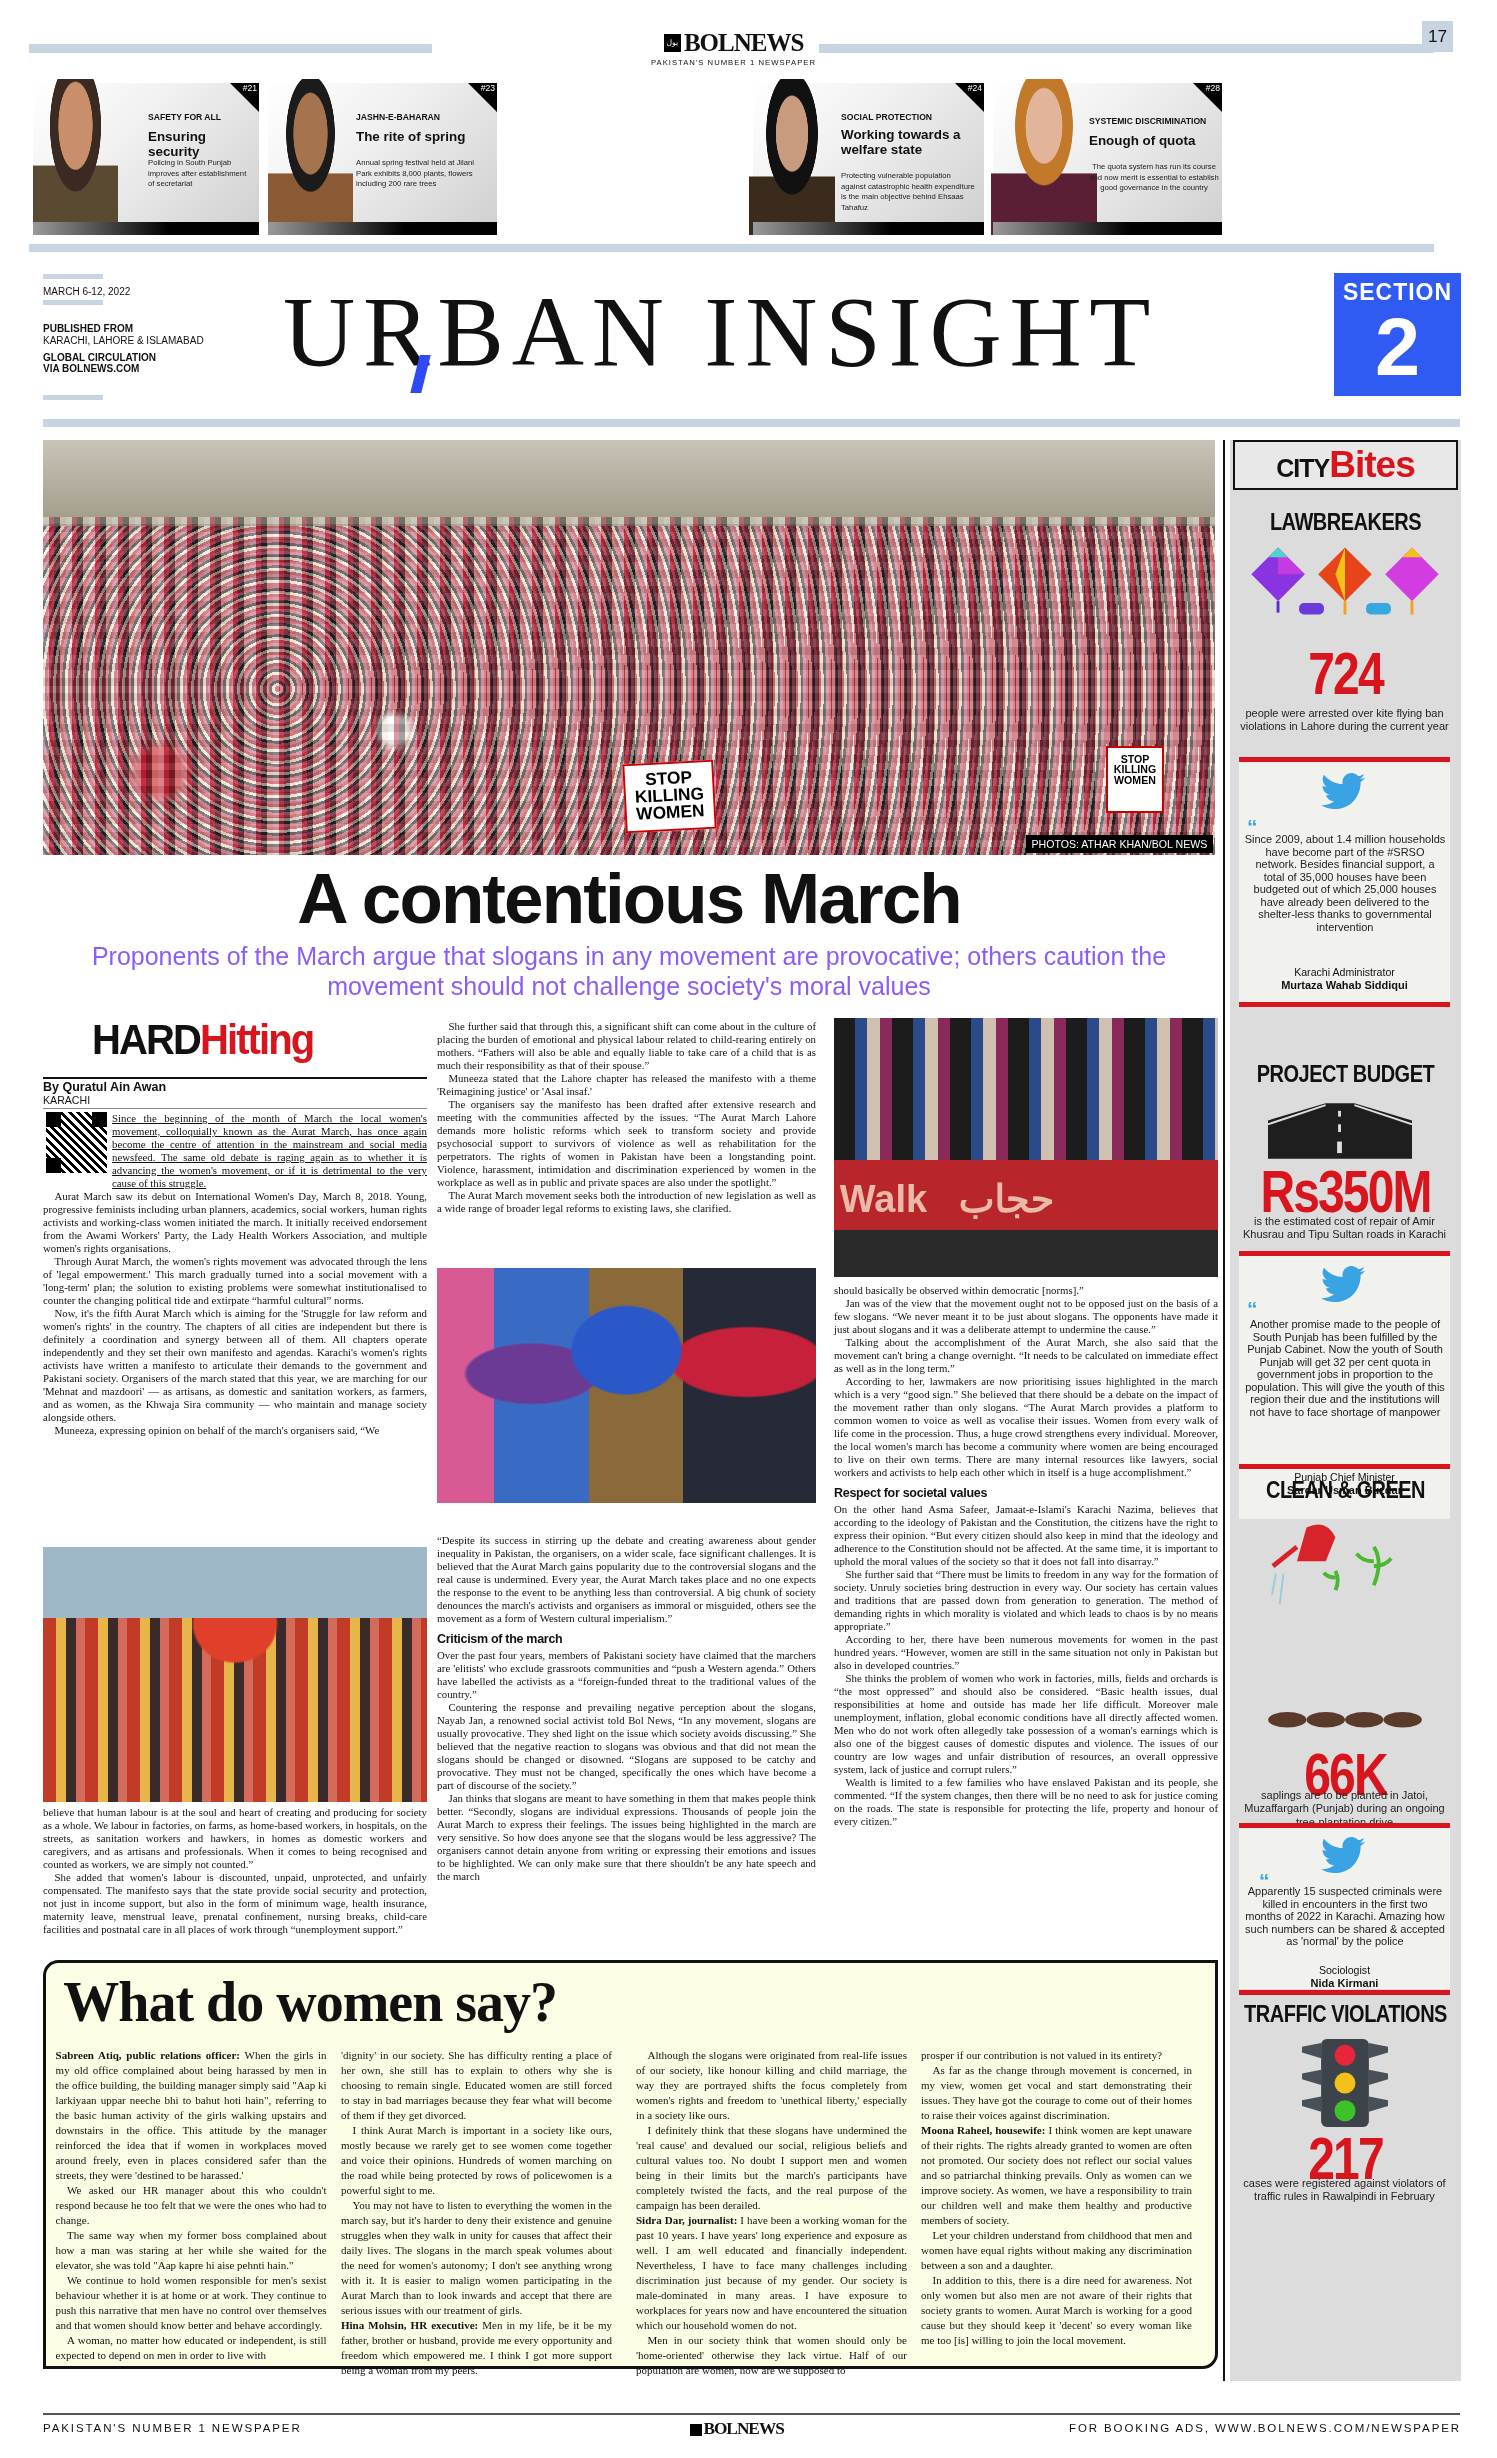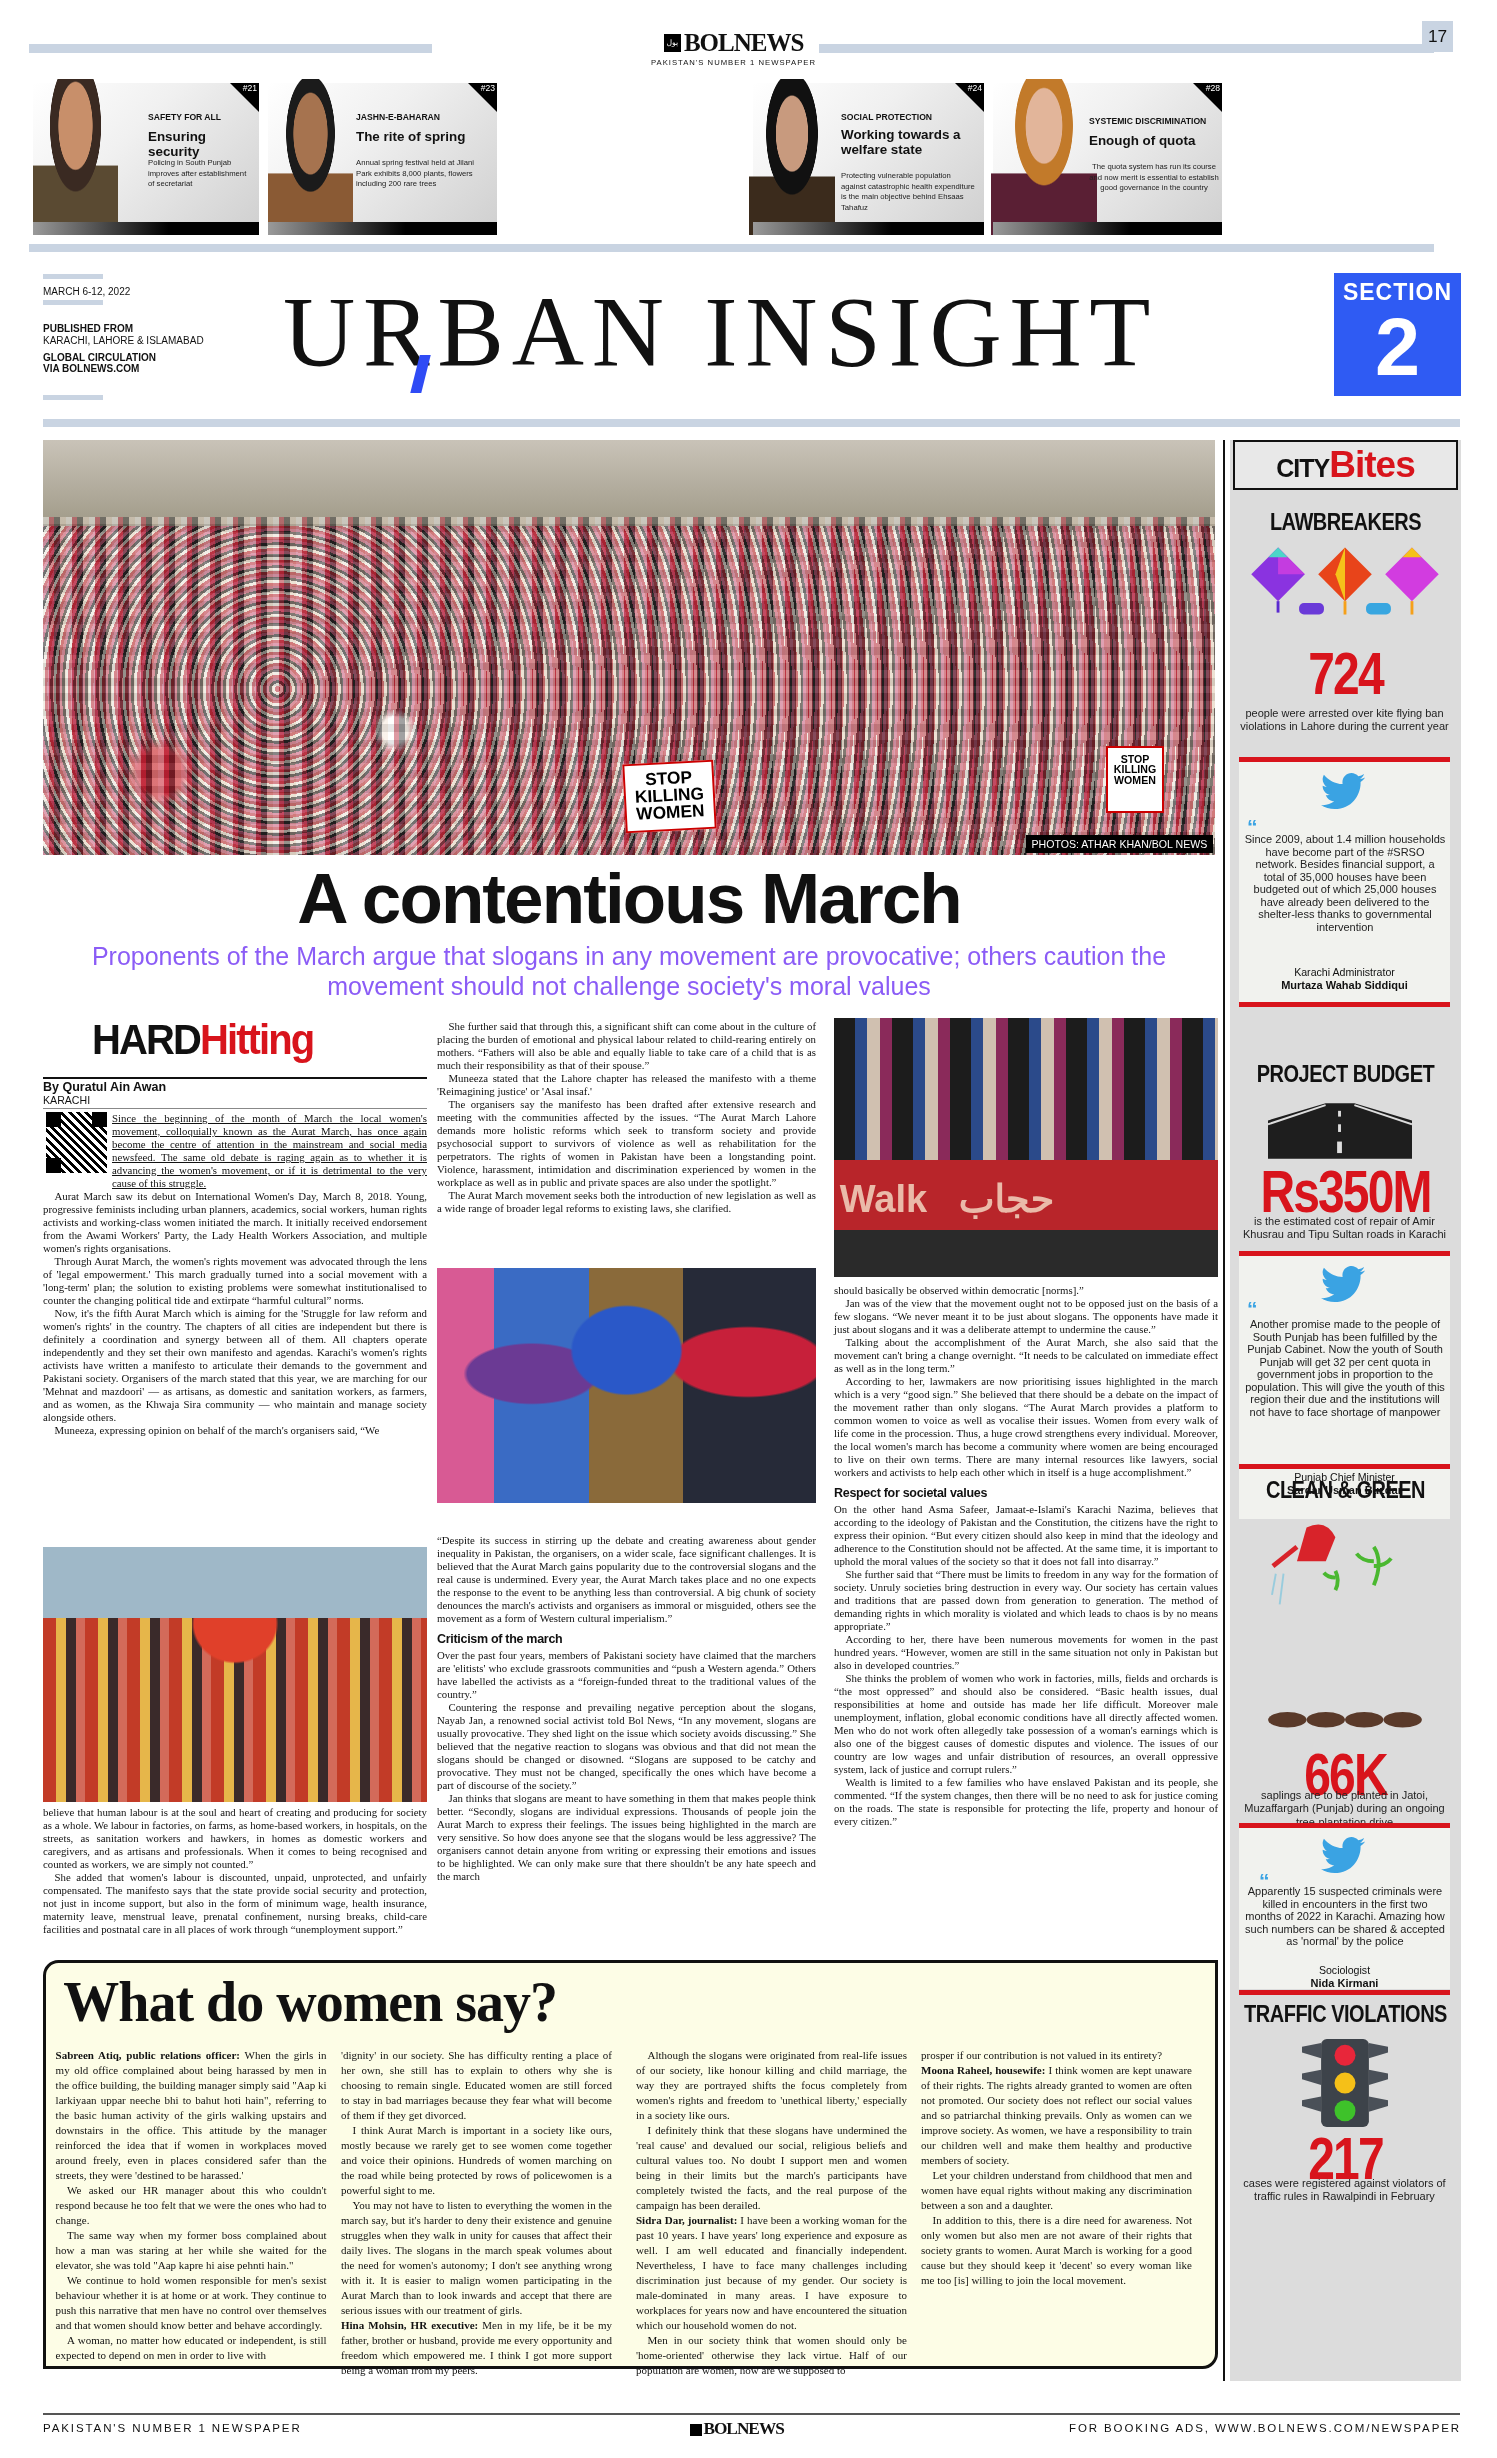--- a/index.html
+++ b/index.html
@@ -274,20 +274,21 @@
     <p class="first"><b>Hina Mohsin, HR executive:</b><span> Men in my life, be it be my father, brother or husband, provide me every opportunity and freedom which empowered me. I think I got more support being a woman from my peers.</span></p>
   </div>
   <div class="col" style="left:590px;top:85px;width:271px;">
     <p>Although the slogans were originated from real-life issues of our society, like honour killing and child marriage, the way they are portrayed shifts the focus completely from women's rights and freedom to 'unethical liberty,' especially in a society like ours.</p>
     <p>I definitely think that these slogans have undermined the 'real cause' and devalued our social, religious beliefs and cultural values too. No doubt I support men and women being in their limits but the march's participants have completely twisted the facts, and the real purpose of the campaign has been derailed.</p>
     <p class="first"><b>Sidra Dar, journalist:</b><span> I have been a working woman for the past 10 years. I have years' long experience and exposure as well. I am well educated and financially independent. Nevertheless, I have to face many challenges including discrimination just because of my gender. Our society is male-dominated in many areas. I have exposure to workplaces for years now and have encountered the situation which our household women do not.</span></p>
     <p>Men in our society think that women should only be 'home-oriented' otherwise they lack virtue. Half of our population are women, how are we supposed to</p>
   </div>
   <div class="col" style="left:875px;top:85px;width:271px;">
     <p class="first">prosper if our contribution is not valued in its entirety?</p>
+    <p>As far as the change through movement is concerned, in my view, women get vocal and start demonstrating their issues. They have got the courage to come out of their homes to raise their voices against discrimination.</p>
     <p class="first"><b>Moona Raheel, housewife:</b><span> I think women are kept unaware of their rights. The rights already granted to women are often not promoted. Our society does not reflect our social values and so patriarchal thinking prevails. Only as women can we improve society. As women, we have a responsibility to train our children well and make them healthy and productive members of society.</span></p>
     <p>Let your children understand from childhood that men and women have equal rights without making any discrimination between a son and a daughter.</p>
     <p>In addition to this, there is a dire need for awareness. Not only women but also men are not aware of their rights that society grants to women. Aurat March is working for a good cause but they should keep it 'decent' so every woman like me too [is] willing to join the local movement.</p>
   </div>
 </div>
 
 <div class="sidebar-rule"></div>
 <div class="sidebar"></div>
 <div class="cb-title">
   <span class="city">CITY</span><span class="bites">Bites</span>

